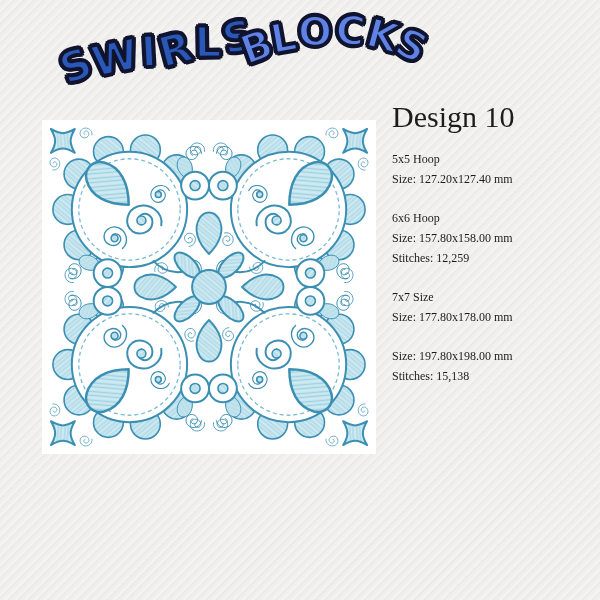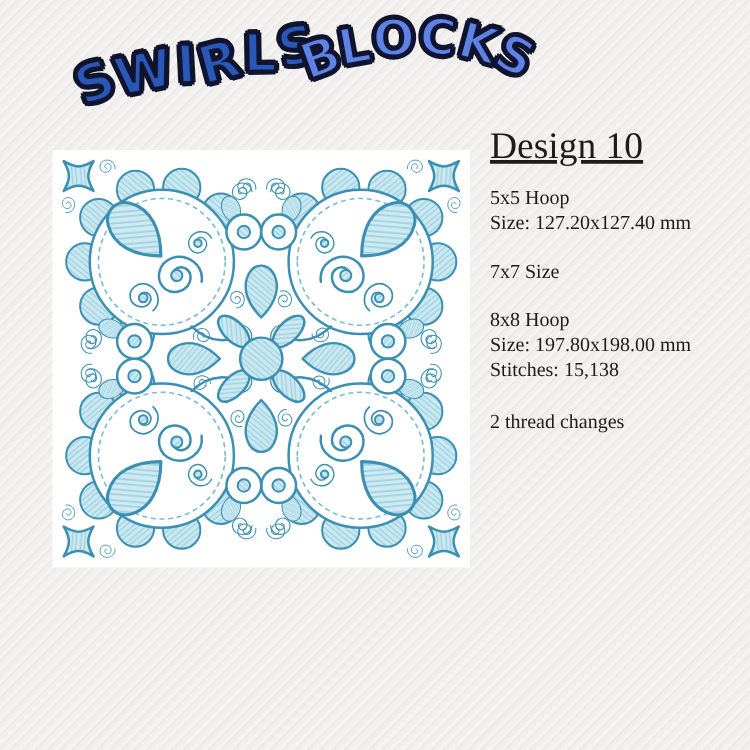--- a/index.html
+++ b/index.html
@@ -55,24 +55,24 @@
   .thin{stroke:#3b8fb2;stroke-width:1.6;}
   .nf{fill:none;}
   .pat{fill:url(#st);}
   .blob{fill:#ffffff;stroke:#3b8fb2;stroke-width:2;}
   .echo{fill:none;stroke:#79bbd2;stroke-width:1.3;stroke-dasharray:4 3;}
 
   
   .info{position:absolute;left:392px;top:100px;width:200px;}
   .info h1{
     margin:0 0 14px 0;font-size:30px;font-weight:400;
-    font-family:"Liberation Serif", serif;line-height:1.15;text-decoration:underline;
+    font-family:"Liberation Serif", serif;line-height:1.15;
   }
   .spec{margin:0 0 19px 0;}
-  .spec div, .notes div{font-size:16px;line-height:20px;}
+  .spec div, .notes div{font-size:12px;line-height:20px;}
   .notes{margin-top:21px;}
 </style>
 </head>
 <body>
 
 <div class="logo-word word-swirls"><span class="ltr">S</span><span class="ltr">W</span><span class="ltr">I</span><span class="ltr">R</span><span class="ltr">L</span><span class="ltr">S</span></div>
 <div class="logo-word word-blocks"><span class="ltr">B</span><span class="ltr">L</span><span class="ltr">O</span><span class="ltr">C</span><span class="ltr">K</span><span class="ltr">S</span></div>
 
 <div class="design-square">
   <svg viewBox="0 0 336 336" aria-hidden="true">
@@ -145,27 +145,31 @@
 </div>
 
 <div class="info">
   <h1>Design 10</h1>
 
   <div class="spec">
     <div>5x5 Hoop</div>
     <div>Size: 127.20x127.40 mm</div>
   </div>
 
+  <div class="spec">
+    <div>6x6 Hoop</div>
+    <div>Size: 157.80x158.00 mm</div>
+    <div>Stitches: 12,259</div>
+  </div>
 
   <div class="spec">
     <div>7x7 Size</div>
+    <div>Size: 177.80x178.00 mm</div>
   </div>
 
   <div class="spec">
-    <div>8x8 Hoop</div>
     <div>Size: 197.80x198.00 mm</div>
     <div>Stitches: 15,138</div>
   </div>
 
   <div class="notes">
-    <div>2 thread changes</div>
   </div>
 </div>
 
 </body></html>

